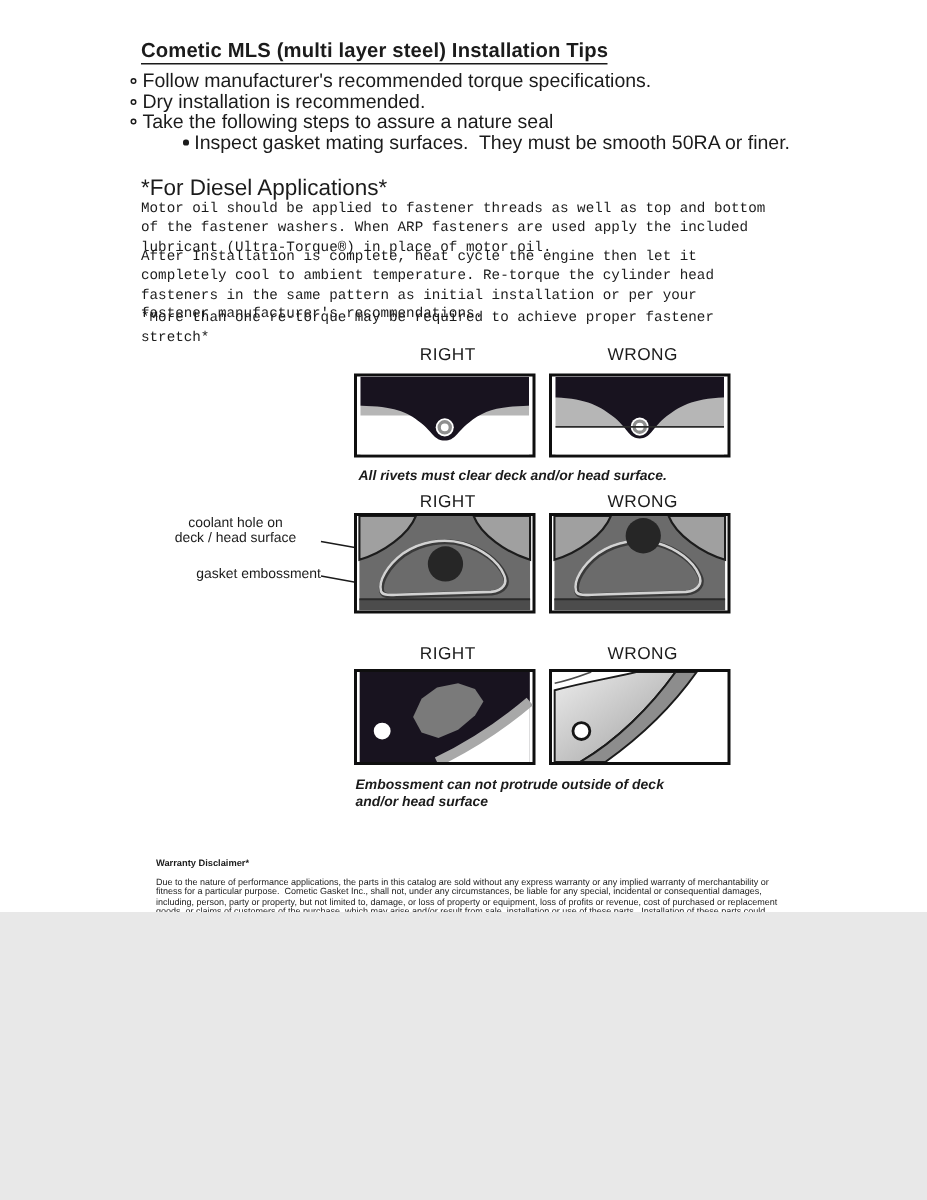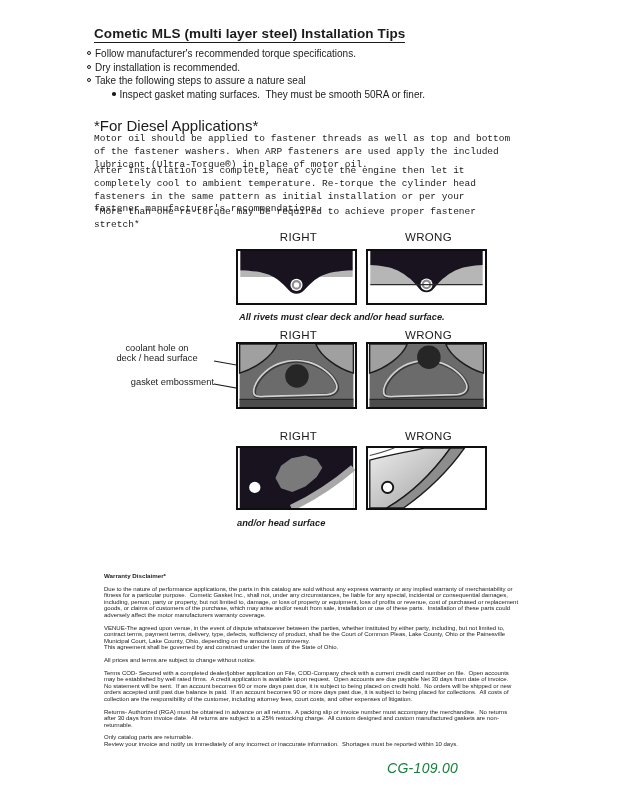--- a/index.html
+++ b/index.html
@@ -1,42 +1,42 @@
 <!DOCTYPE html>
 <html><head>
 <meta charset="utf-8">
 <style>
   * { margin: 0; padding: 0; box-sizing: border-box; }
   html, body { background: #e8e8e8; }
   #page {
     position: relative;
-    width: 618px; height: 800px;
+    width: 618px; height: 608px;
     background: #ffffff;
     margin: 0 auto;
     font-family: "Liberation Sans", sans-serif;
     color: #1b1b1b;
     overflow: hidden;
   }
   .abs { position: absolute; }
   .pre { white-space: pre-wrap; }
 
   .title {
     left: 94px; top: 26px;
     font-size: 13.5px; font-weight: 700;
     border-bottom: 1.5px solid #1b1b1b;
     padding-bottom: 1px;
     letter-spacing: 0.1px;
   }
-  .bullets { left: 87px; top: 47px; font-size: 10px; line-height: 13.5px; width: 440px; }
+  .bullets { left: 87px; top: 47px; font-size: 13px; line-height: 13.5px; width: 440px; }
   .b-row { display: flex; align-items: baseline; }
   .b-ring {
     width: 4px; height: 4px; border: 1px solid #1b1b1b; border-radius: 50%;
     margin-right: 4px; flex: 0 0 auto; position: relative; top: -2px;
   }
-  .b-sub { margin-left: 25px; }
+  .b-sub { margin-left: 35px; }
   .b-dot {
     width: 3.5px; height: 3.5px; background: #1b1b1b; border-radius: 50%;
     margin-right: 4px; flex: 0 0 auto; position: relative; top: -2px;
   }
 
   .h-diesel { left: 94px; top: 117px; font-size: 15px; font-weight: 400; }
   .para { left: 94px; width: 420px; font-size: 9.5px; line-height: 12.8px; font-family: Liberation Mono, monospace; }
   .p1 { top: 133px; }
   .p2 { top: 165px; }
   .note { top: 206px; }
@@ -180,20 +180,21 @@
       </linearGradient>
     </defs>
     <rect width="121" height="64" fill="#ffffff"></rect>
     <path d="M0,13 C22,7 42,4 58,0 L86,0 C68,25 44,49 18,64 L0,64 Z" fill="url(#g1)" stroke="#1b1b1b" stroke-width="1.4"></path>
     <path d="M86,0 C68,25 44,49 18,64 L36,64 C60,47 84,24 101,0 Z" fill="#8d8d8d" stroke="#1b1b1b" stroke-width="1.4"></path>
     <path d="M0,8 C10,6 18,3 26,0" stroke="#4a4a4a" stroke-width="1.2" fill="none"></path>
     <circle cx="19" cy="42" r="6" fill="#ffffff" stroke="#161616" stroke-width="2"></circle>
   </svg>
 
   <div class="abs caption cap3">
+    <div>Embossment can not protrude outside of deck</div>
     <div>and/or head surface</div>
   </div>
 
   <div class="abs disclaimer">
     <h4>Warranty Disclaimer*</h4>
     <p class="pre">Due to the nature of performance applications, the parts in this catalog are sold without any express warranty or any implied warranty of merchantability or fitness for a particular purpose.  Cometic Gasket Inc., shall not, under any circumstances, be liable for any special, incidental or consequential damages, including, person, party or property, but not limited to, damage, or loss of property or equipment, loss of profits or revenue, cost of purchased or replacement goods, or claims of customers of the purchase, which may arise and/or result from sale, installation or use of these parts.  Installation of these parts could adversely affect the motor manufacturers warranty coverage.</p>
     <p class="pre tight">VENUE-The agreed upon venue, in the event of dispute whatsoever between the parties, whether instituted by either party, including, but not limited to, contract terms, payment terms, delivery, type, defects, sufficiency of product, shall be the Court of Common Pleas, Lake County, Ohio or the Painesville Municipal Court, Lake County, Ohio, depending on the amount in controversy.</p>
     <p class="pre">This agreement shall be governed by and construed under the laws of the State of Ohio.</p>
     <p class="pre">All prices and terms are subject to change without notice.</p>
     <p class="pre">Terms COD- Secured with a completed dealer/jobber application on File, COD-Company check with a current credit card number on file.  Open accounts may be established by well rated firms.  A credit application is available upon request.  Open accounts are due payable Net 30 days from date of invoice.  No statement will be sent.  If an account becomes 60 or more days past due, it is subject to being placed on credit hold.  No orders will be shipped or new orders accepted until past due balance is paid.  If an account becomes 90 or more days past due, it is subject to being placed for collections.  All costs of collection are the responsibility of the customer, including attorney fees, court costs, and other expenses of litigation.</p>

